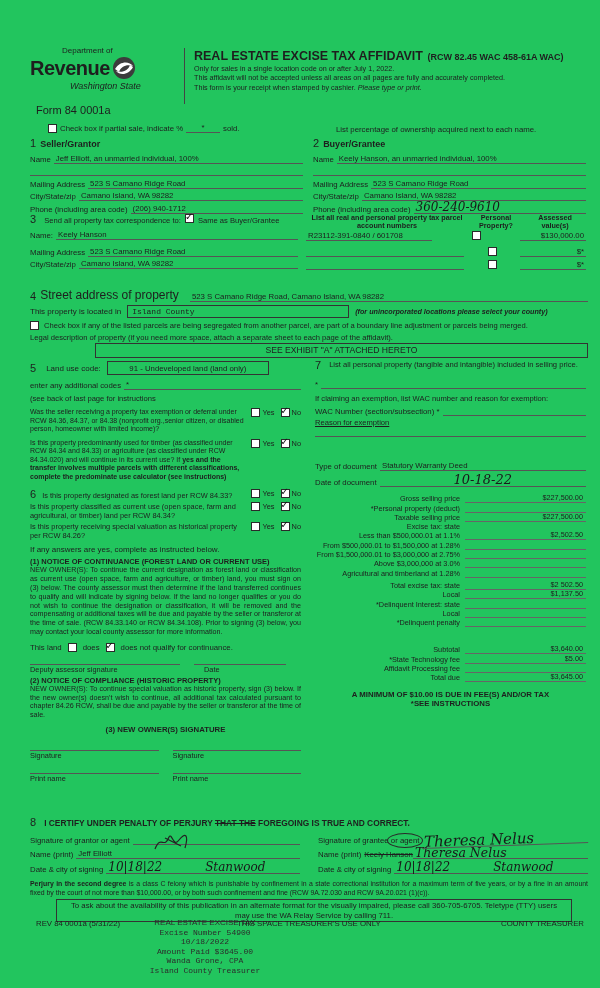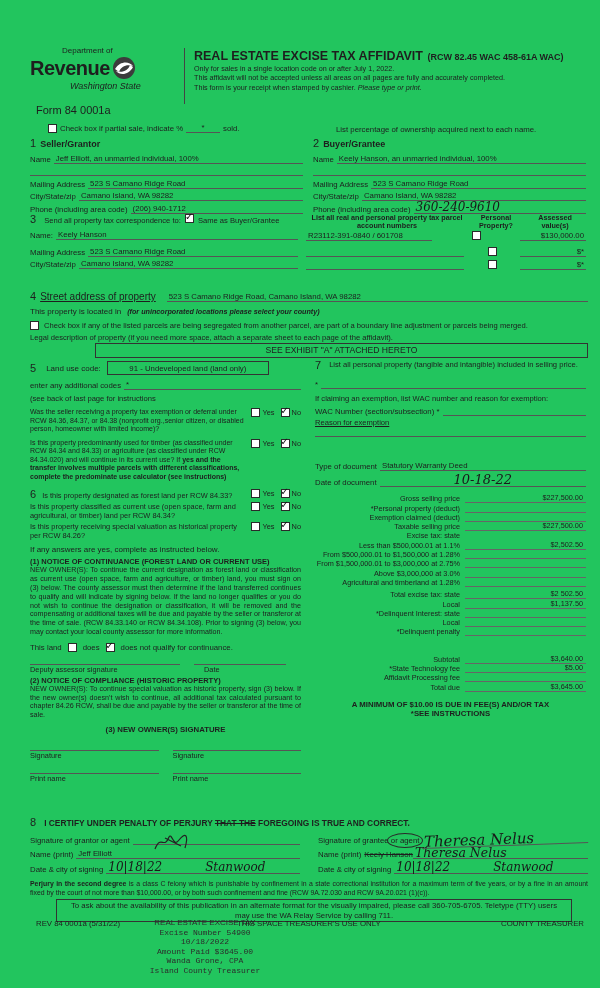--- a/index.html
+++ b/index.html
@@ -168,25 +168,26 @@
         <span class="uval" style="flex:1;"></span>
         <span style="width:48px;text-align:center;"><span class="cb"></span></span>
         <span class="uval" style="flex:none;width:62px;text-align:right;">$*</span>
       </div>
     </div>
   </div>
 
   <div class="abs" style="top:289px;left:30px;width:558px;">
     <div class="fline" style="height:13px;">
       <span class="secnum">4</span>
-      <span class="lbl" style="font-size:10px;text-decoration:underline;">Street address of property</span>
+      <span class="lbl" style="font-size:12px;">Street address of property</span>
       <span class="uval" style="margin-left:8px;">523 S Camano Ridge Road, Camano Island, WA 98282</span>
     </div>
     <div style="display:flex;align-items:center;gap:6px;margin-top:2px;height:14px;font-size:8px;">
       <span>This property is located in</span>
+      <span class="boxed mono" style="width:212px;font-size:8px;padding:1px 4px;">Island County</span>
       <span class="b i" style="font-size:7.2px;">(for unincorporated locations please select your county)</span>
     </div>
     <div style="display:flex;gap:5px;align-items:flex-start;margin-top:3px;font-size:7.6px;">
       <span class="cb"></span>
       <span>Check box if any of the listed parcels are being segregated from another parcel, are part of a boundary line adjustment or parcels being merged.</span>
     </div>
     <div style="margin-top:3px;font-size:7.6px;">Legal description of property (if you need more space, attach a separate sheet to each page of the affidavit).</div>
     <div class="boxed" style="margin:1px 0 0 65px;height:13px;text-align:center;font-size:8.6px;line-height:13px;">SEE EXHIBIT "A" ATTACHED HERETO</div>
   </div>
 
@@ -339,24 +340,20 @@
         <span class="uval hand" style="font-size:13px;text-align:center;line-height:0.9;">10-18-22</span>
       </div>
 
       <div style="margin-top:7px;">
         <div class="taxrow">
             <span class="tlabel">Gross selling price</span>
             <span class="tval">$227,500.00</span>
           </div>
         <div class="taxrow">
             <span class="tlabel">*Personal property (deduct)</span>
-            <span class="tval"></span>
-          </div>
-        <div class="taxrow">
-            <span class="tlabel">Exemption claimed (deduct)</span>
             <span class="tval"></span>
           </div>
         <div class="taxrow">
             <span class="tlabel">Taxable selling price</span>
             <span class="tval">$227,500.00</span>
           </div>
         <div class="taxrow nol">
             <span class="tlabel">Excise tax:  state</span>
             <span class="tval"></span>
           </div>

